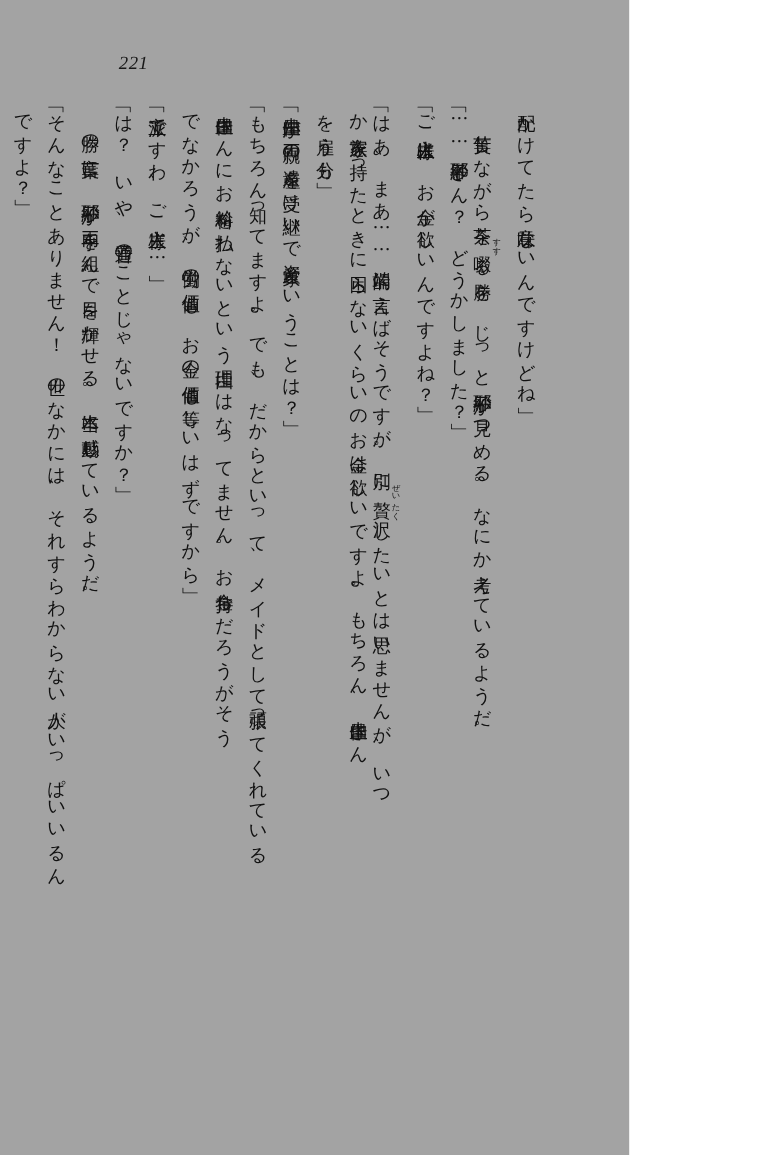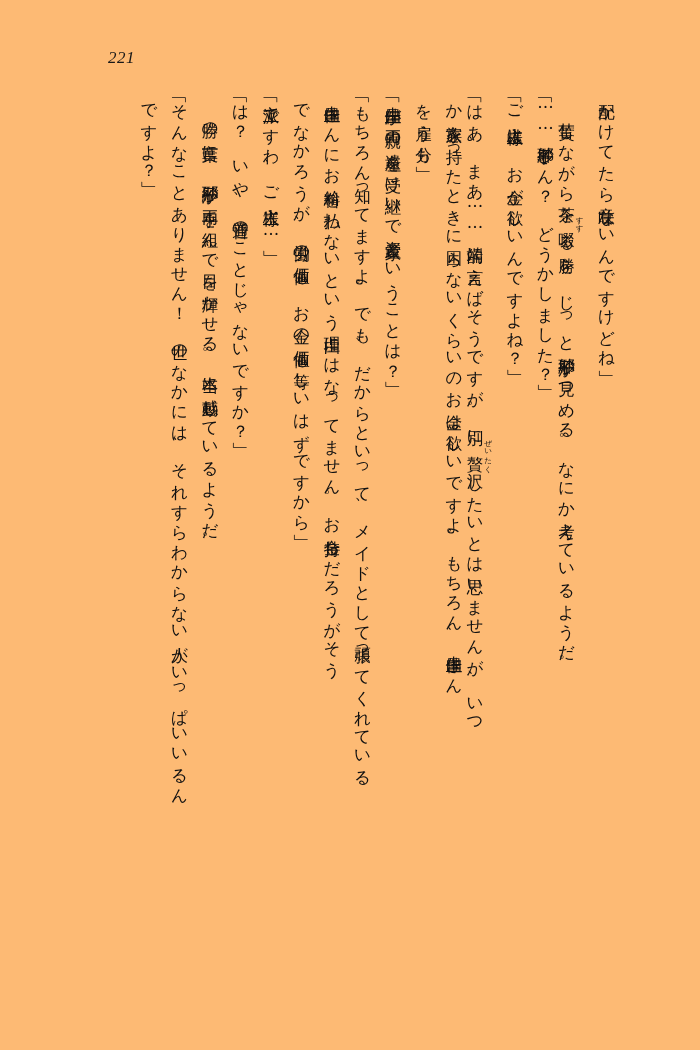--- a/index.html
+++ b/index.html
@@ -6,23 +6,23 @@
     margin: 0;
     padding: 0;
     background: #ffffff;
   }
   body {
     font-family: "Liberation Serif", "DejaVu Serif", serif;
     color: #1a1a1a;
   }
   #page {
     position: relative;
-    width: 700px;
+    width: 572px;
     height: 1050px;
-    background: #fdba74;
+    background: #a3a3a3;
     overflow: hidden;
   }
   #page-number {
     position: absolute;
     left: 108px;
     top: 48px;
     font-family: "Liberation Serif", "DejaVu Serif", serif;
     font-style: italic;
     font-size: 17px;
     letter-spacing: 0.5px;

